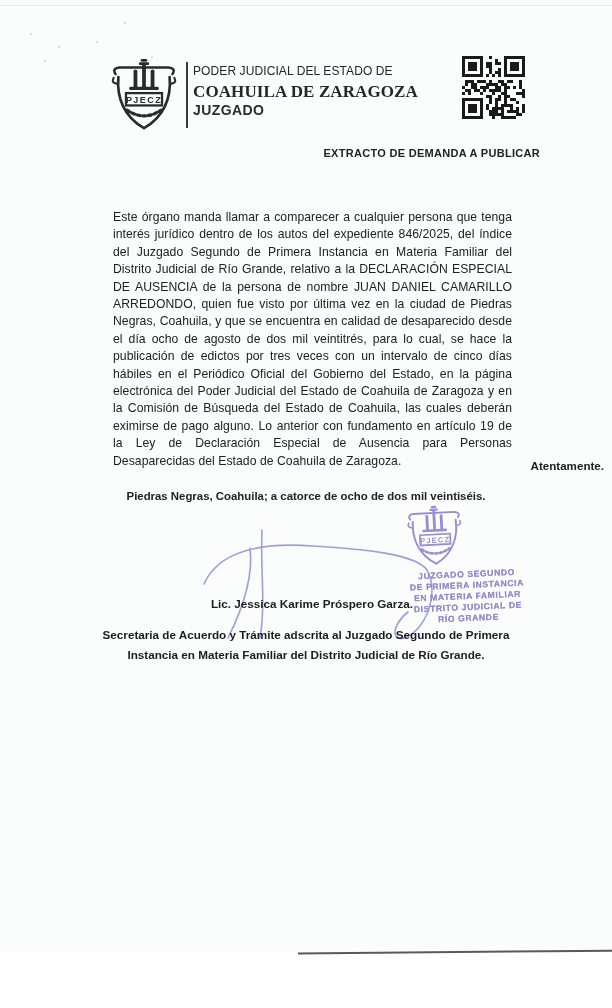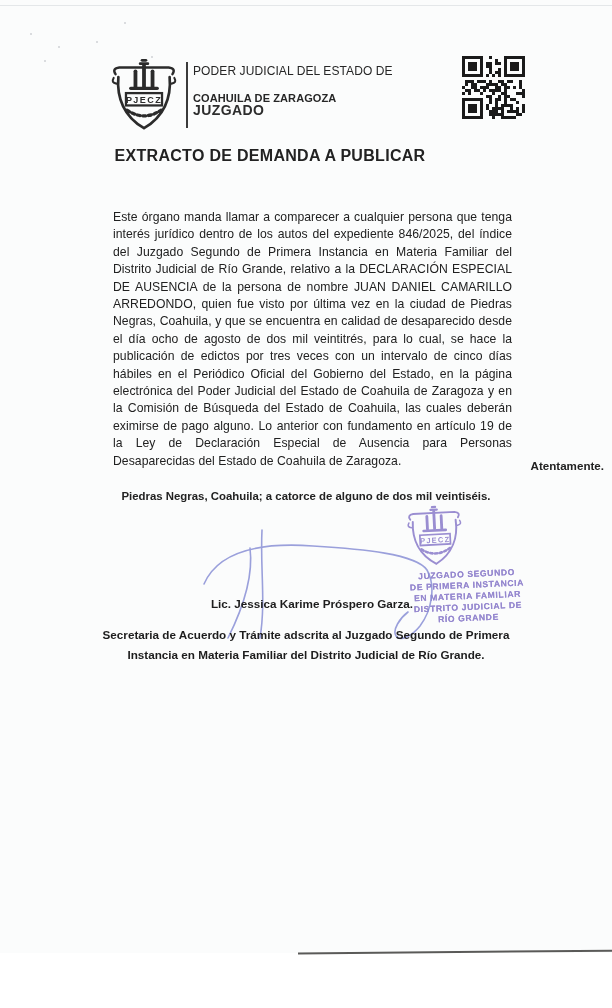--- a/index.html
+++ b/index.html
@@ -10,25 +10,25 @@
   .paper{position:absolute;left:0;top:0;width:612px;height:953px;background:#fbfcfc;}
   .below-page{position:absolute;left:0;top:953px;width:612px;height:55px;background:#ffffff;}
   .page-edge-line{position:absolute;left:298px;top:951px;width:316px;height:2px;background:#5a5a58;transform:rotate(-0.5deg);}
   .top-scan-line{position:absolute;left:0;top:5px;width:612px;height:1px;background:#e4e7e9;}
   .speck{position:absolute;width:2px;height:2px;border-radius:50%;background:#b7bcc2;opacity:.65;}
 
   
   .logo{position:absolute;left:106px;top:58px;width:76px;height:74px;}
   .header-divider{position:absolute;left:186px;top:62px;width:2px;height:66px;background:#3b3b3b;}
   .org1{position:absolute;left:193px;top:64px;font-size:12px;font-weight:normal;color:#262626;letter-spacing:.1px;}
-  .org2{position:absolute;left:193px;top:92px;font-size:11px;font-weight:bold;color:#262626;letter-spacing:.1px;}
+  .org2{position:absolute;left:193px;top:82px;font-size:17px;font-weight:bold;color:#262626;letter-spacing:.1px;font-family:Liberation Serif, serif;}
   .org3{position:absolute;left:193px;top:102px;font-size:14px;font-weight:bold;color:#2c2c2c;letter-spacing:.4px;}
   .qr{position:absolute;left:462px;top:56px;width:63px;height:63px;}
 
-  .doc-title{position:absolute;left:0;top:147px;width:540px;text-align:center;font-size:16px;font-weight:bold;letter-spacing:.3px;color:#222;}
+  .doc-title{position:absolute;left:0;top:147px;width:540px;text-align:right;font-size:11px;font-weight:bold;letter-spacing:.3px;color:#222;}
 
   .body-par{
     position:absolute;left:113px;top:199px;width:399px;
     font-size:12.2px;line-height:17.4px;text-align:justify;color:#212121;letter-spacing:.05px;margin-top:10px;
   }
 
   .closing{position:absolute;left:0;top:459px;width:604px;text-align:right;font-size:11.6px;font-weight:bold;color:#222;}
   .dateline{position:absolute;left:0;top:490px;width:612px;text-align:center;font-size:11.4px;font-weight:bold;color:#222;}
 
   
@@ -309,21 +309,21 @@
       <rect x="45" y="60" width="3" height="3" fill="#1a1a1a"></rect>
       <rect x="48" y="60" width="3" height="3" fill="#1a1a1a"></rect>
       <rect x="51" y="60" width="3" height="3" fill="#1a1a1a"></rect>
     </svg>
 
   <div class="doc-title">EXTRACTO DE DEMANDA A PUBLICAR</div>
 
   <div class="body-par">Este órgano manda llamar a comparecer a cualquier persona que tenga interés jurídico dentro de los autos del expediente 846/2025, del índice del Juzgado Segundo de Primera Instancia en Materia Familiar del Distrito Judicial de Río Grande, relativo a la DECLARACIÓN ESPECIAL DE AUSENCIA de la persona de nombre JUAN DANIEL CAMARILLO ARREDONDO, quien fue visto por última vez en la ciudad de Piedras Negras, Coahuila, y que se encuentra en calidad de desaparecido desde el día ocho de agosto de dos mil veintitrés, para lo cual, se hace la publicación de edictos por tres veces con un intervalo de cinco días hábiles en el Periódico Oficial del Gobierno del Estado, en la página electrónica del Poder Judicial del Estado de Coahuila de Zaragoza y en la Comisión de Búsqueda del Estado de Coahuila, las cuales deberán eximirse de pago alguno. Lo anterior con fundamento en artículo 19 de la Ley de Declaración Especial de Ausencia para Personas Desaparecidas del Estado de Coahuila de Zaragoza.</div>
 
   <div class="closing">Atentamente.</div>
-  <div class="dateline">Piedras Negras, Coahuila; a catorce de alguno de dos mil veintiséis.</div>
+  <div class="dateline">Piedras Negras, Coahuila; a catorce de ocho de dos mil veintiséis.</div>
 
   <svg class="stamp-emblem" viewBox="0 0 80 78">
     <g fill="none" stroke="#8070c6" stroke-width="2.4" stroke-linecap="round">
       <path d="M36 6 h8" stroke-width="2.8"></path>
       <path d="M38 2.5 h4" stroke-width="2.8"></path>
       <path d="M10 17 q-4 -6 4 -7 h52 q8 1 4 7"></path>
       <path d="M8 21 q-3 5 3 6" stroke-width="2"></path>
       <path d="M72 21 q3 5 -3 6" stroke-width="2"></path>
       <path d="M31 14 v16" stroke-width="3.6"></path>
       <path d="M40 8 v22" stroke-width="3.6"></path>

